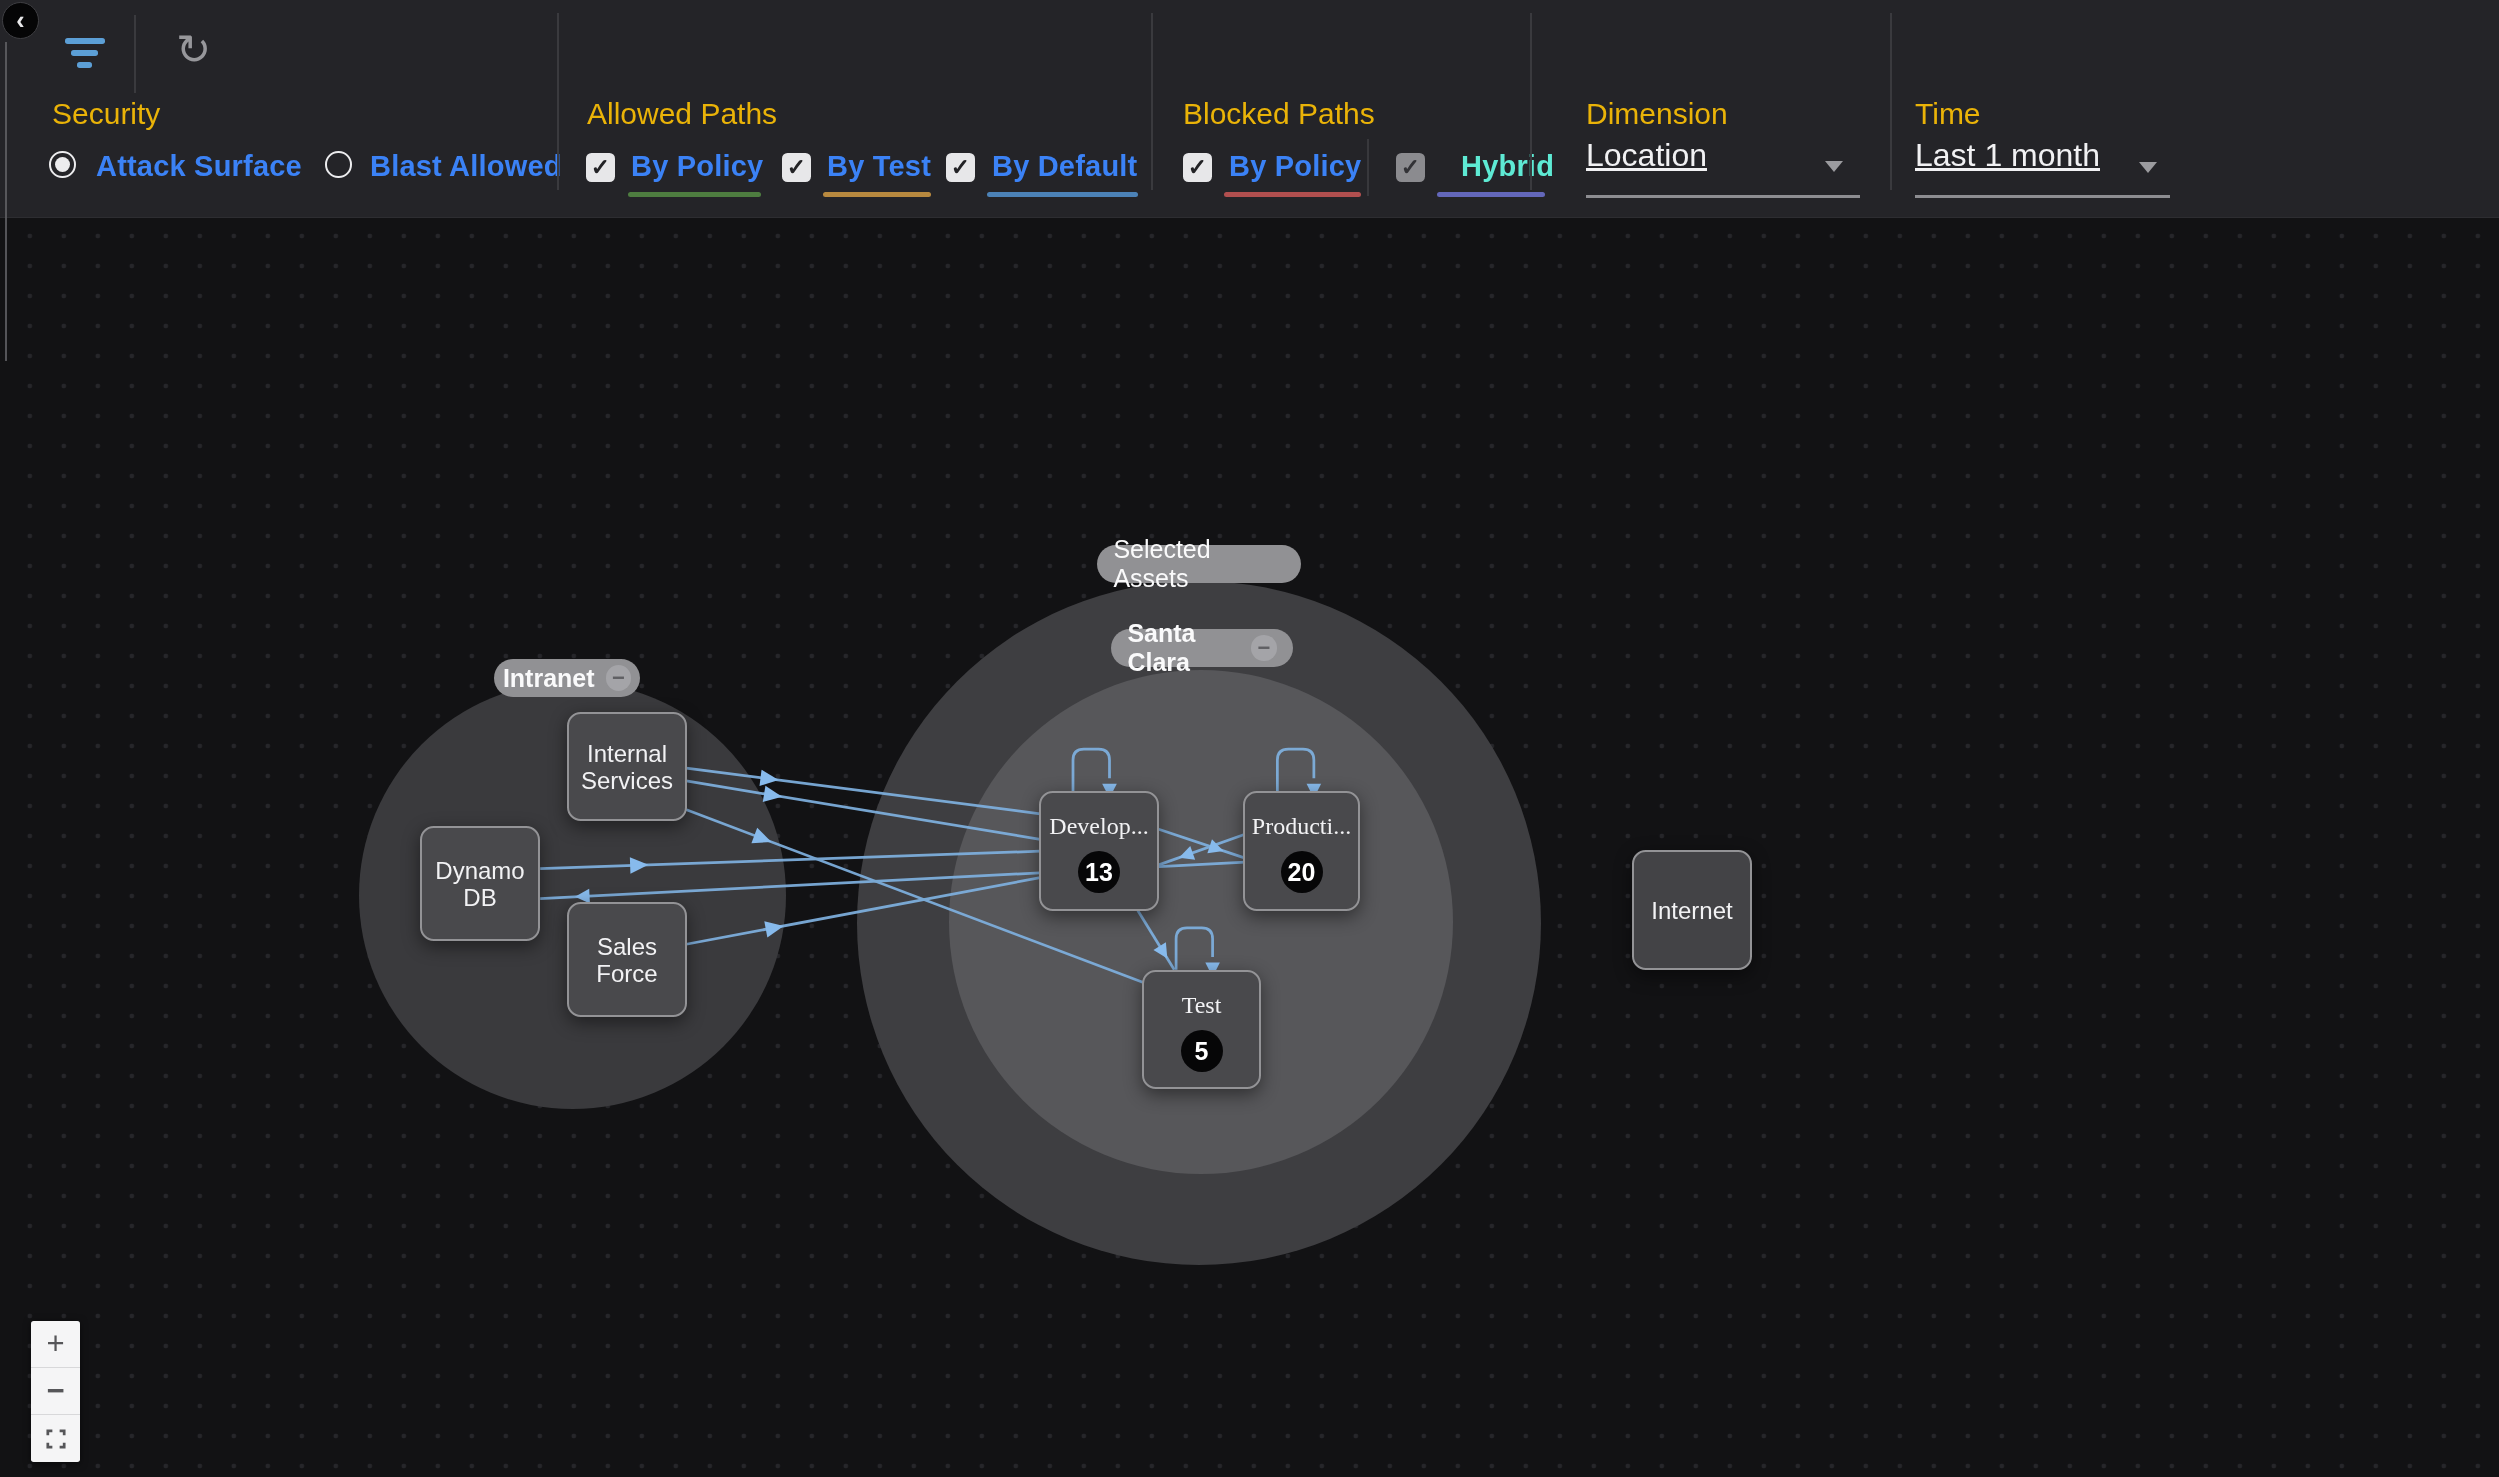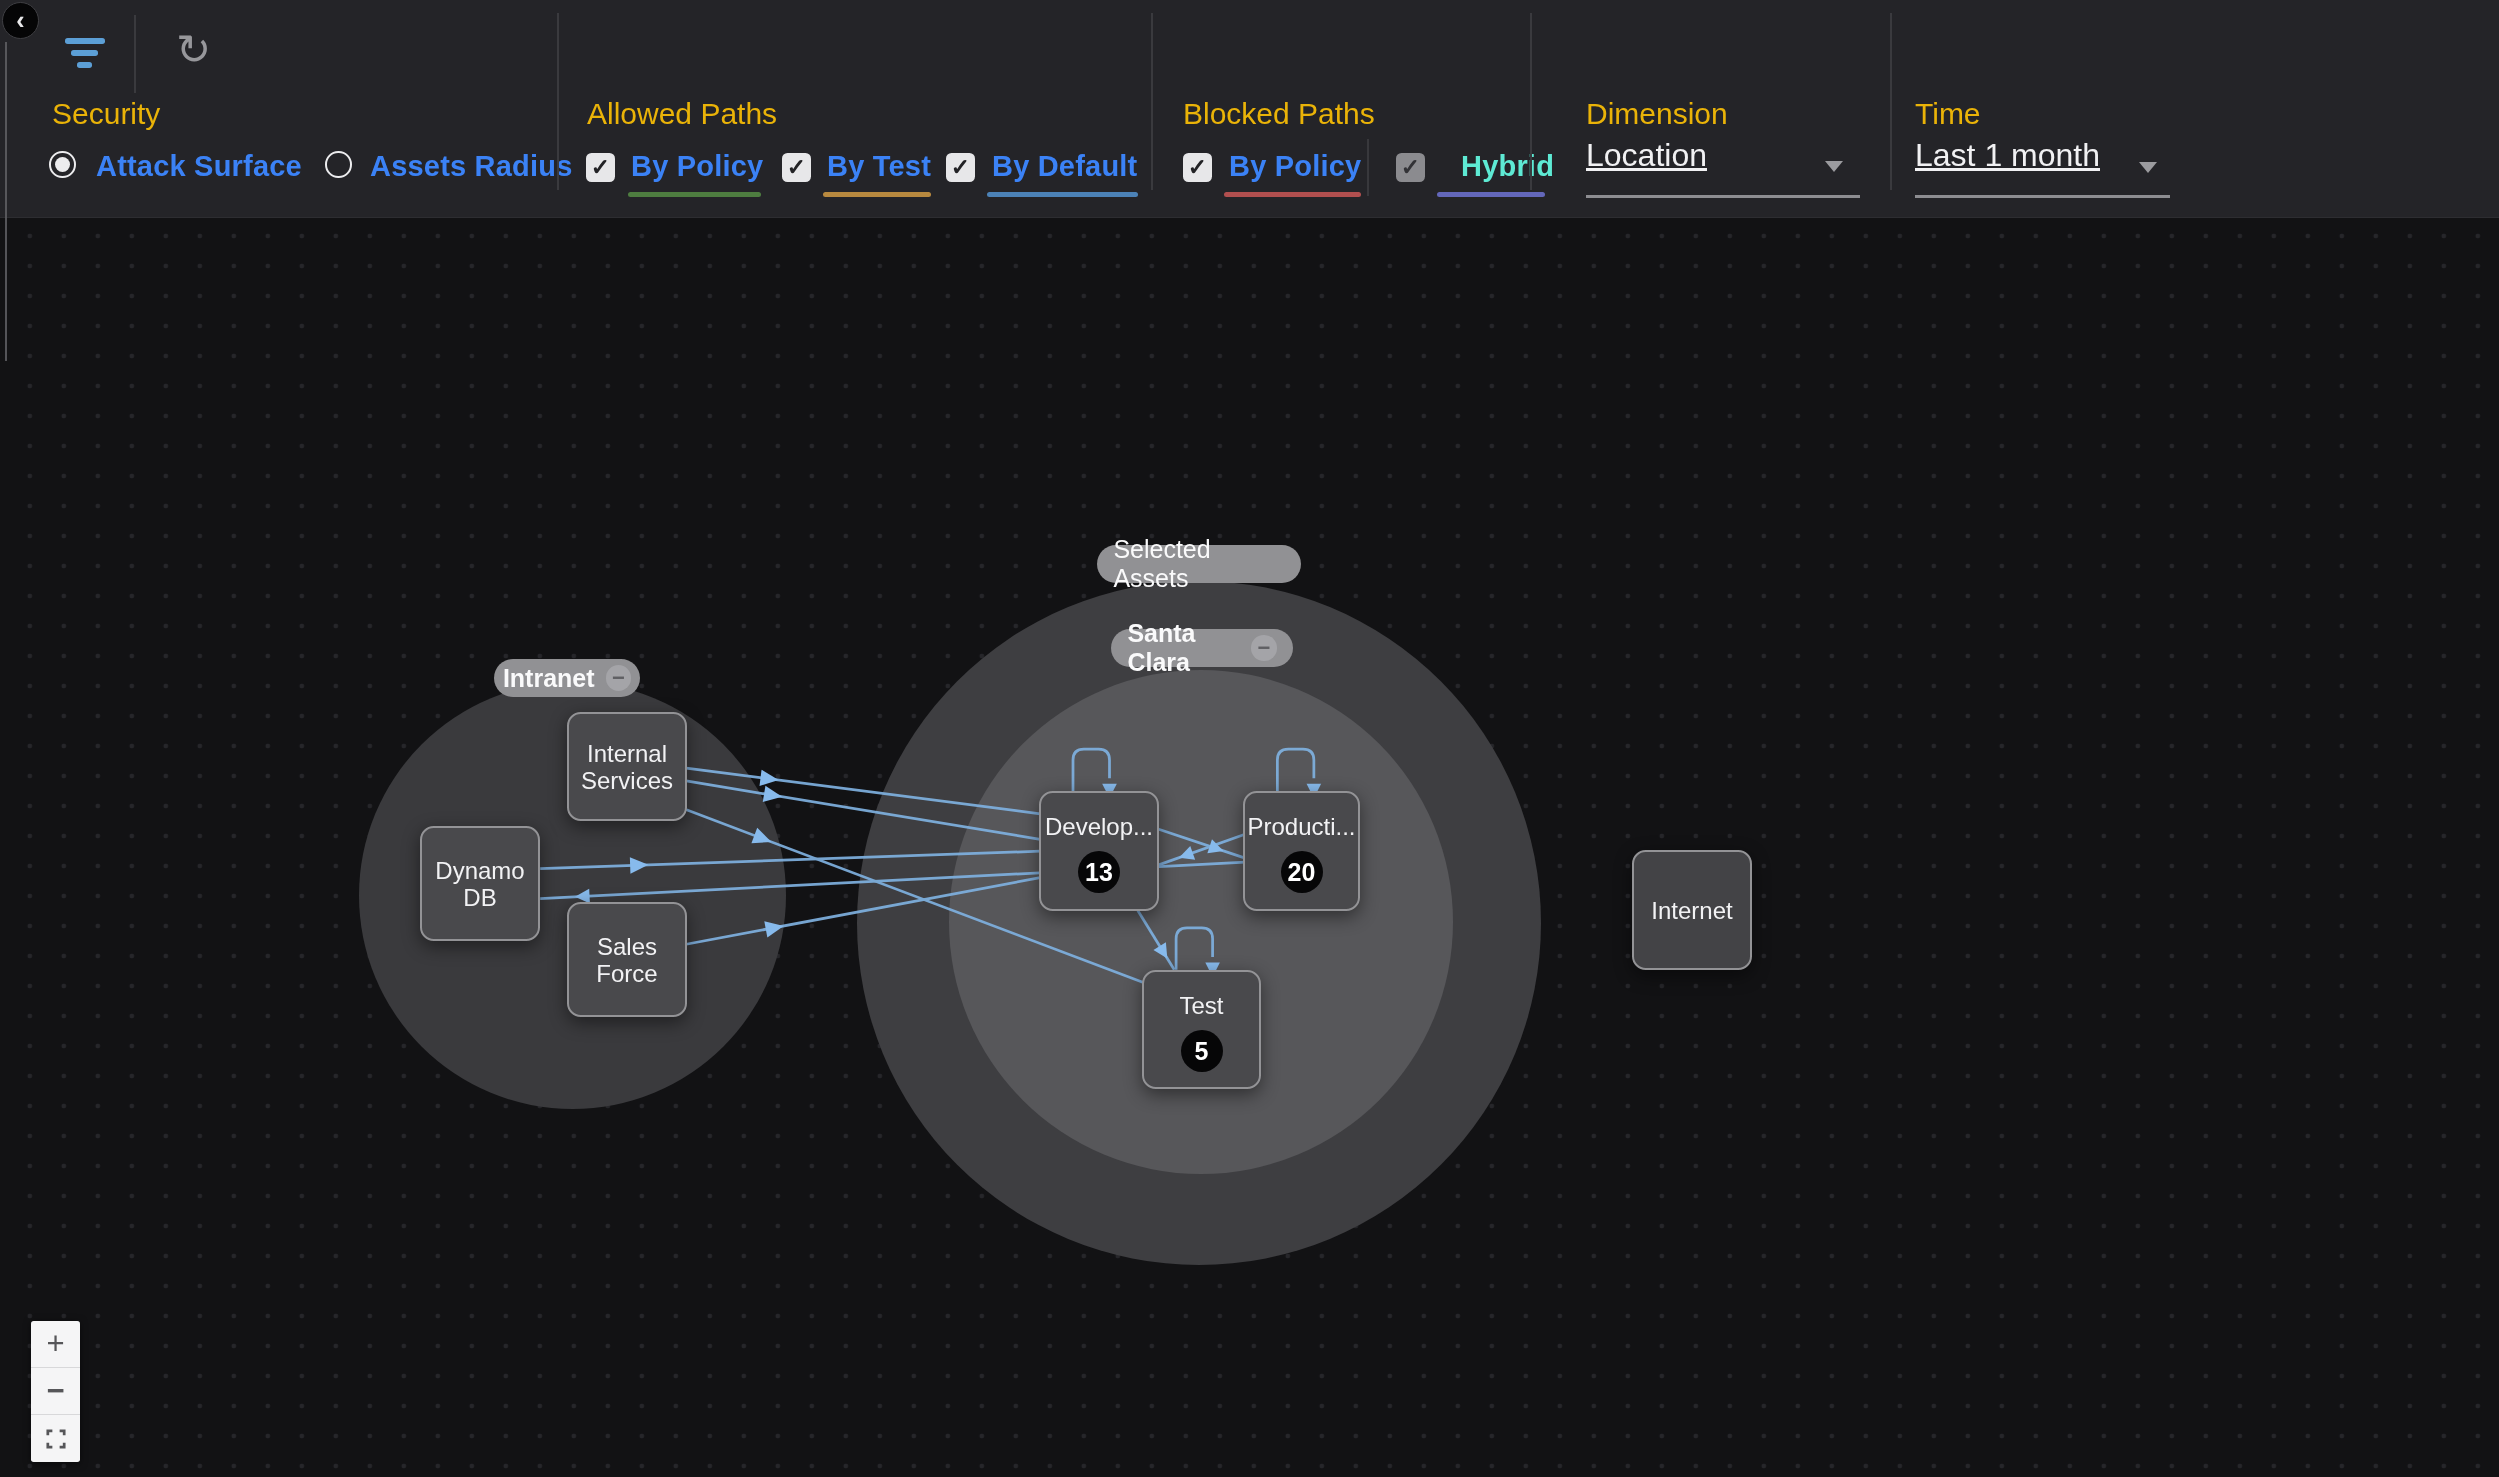--- a/index.html
+++ b/index.html
@@ -27,21 +27,21 @@
   #pill-intranet{left:494px;top:659px;width:146px;}
   .minus-btn{width:25.5px;height:25.5px;border-radius:50%;background:#a4a4a8;color:#5f5f63;
              font-size:22px;font-weight:700;display:flex;align-items:center;
              justify-content:center;line-height:1;flex:0 0 auto;}
 
   .node{position:absolute;z-index:5;background:#49494c;border:2.7px solid #939396;
         border-radius:13.7px;color:#f2f2f4;font-size:24px;box-sizing:border-box;
         box-shadow:0 5.5px 18px rgba(0,0,0,.45);}
   .node .lbl{position:absolute;left:0;right:0;text-align:center;line-height:27px;}
   .node.center .lbl{top:50%;transform:translateY(-50%);}
-  .node.counted .lbl{top:20px;}
+  .node.counted .lbl{top:20px;font-family:Liberation Serif, serif;}
   .badge{position:absolute;left:50%;transform:translateX(-50%);top:58px;width:42px;
          height:42px;border-radius:50%;background:#060607;color:#ffffff;font-weight:700;
          font-size:25px;display:flex;align-items:center;justify-content:center;}
   #node-internal-services{left:567px;top:712px;width:120px;height:109px;}
   #node-dynamo-db{left:420px;top:826px;width:120px;height:115px;}
   #node-sales-force{left:567px;top:902px;width:120px;height:115px;}
   #node-development{left:1039px;top:791px;width:120px;height:120px;}
   #node-production{left:1243px;top:791px;width:117px;height:120px;}
   #node-test{left:1142px;top:970px;width:119px;height:119px;}
   #node-internet{left:1632px;top:850px;width:120px;height:120px;background:#434346;}
@@ -175,21 +175,21 @@
     </div>
     <div class="vdiv" style="left:134px;"></div>
     <div class="icon-btn" id="refresh-btn">
       <span>↻</span>
     </div>
 
     <div class="sec-label" style="left:52px;">Security</div>
     <div class="radio sel" style="left:49px;"></div>
     <div class="ctl-label" style="left:96px;">Attack Surface</div>
     <div class="radio" style="left:325px;"></div>
-    <div class="ctl-label" style="left:370px;">Assets Radius</div>
+    <div class="ctl-label" style="left:370px;">Blast Allowed</div>
 
     <div class="vdiv" style="left:557px;top:12.8px;height:177px;"></div>
 
     <div class="sec-label" style="left:587px;">Allowed Paths</div>
     <div class="cb" style="left:586px;">
       <span>✓</span>
     </div>
     <div class="ctl-label" style="left:631px;">By Policy</div>
     <div class="ubar" style="left: 628px; width: 133px; background-color: rgb(78, 125, 64);"></div>
 

